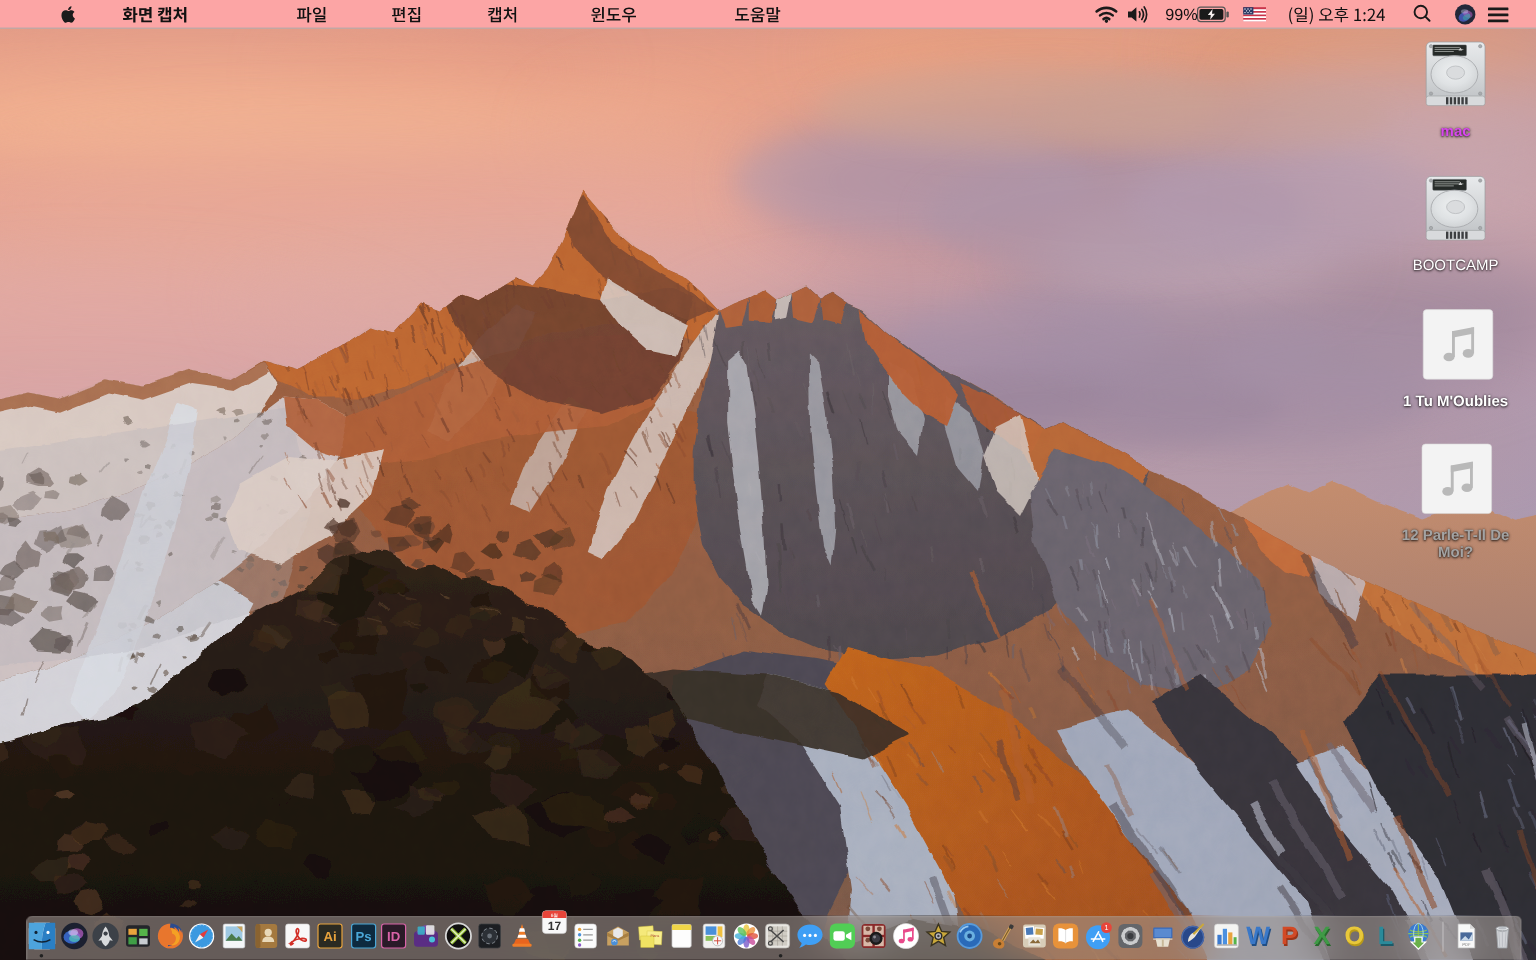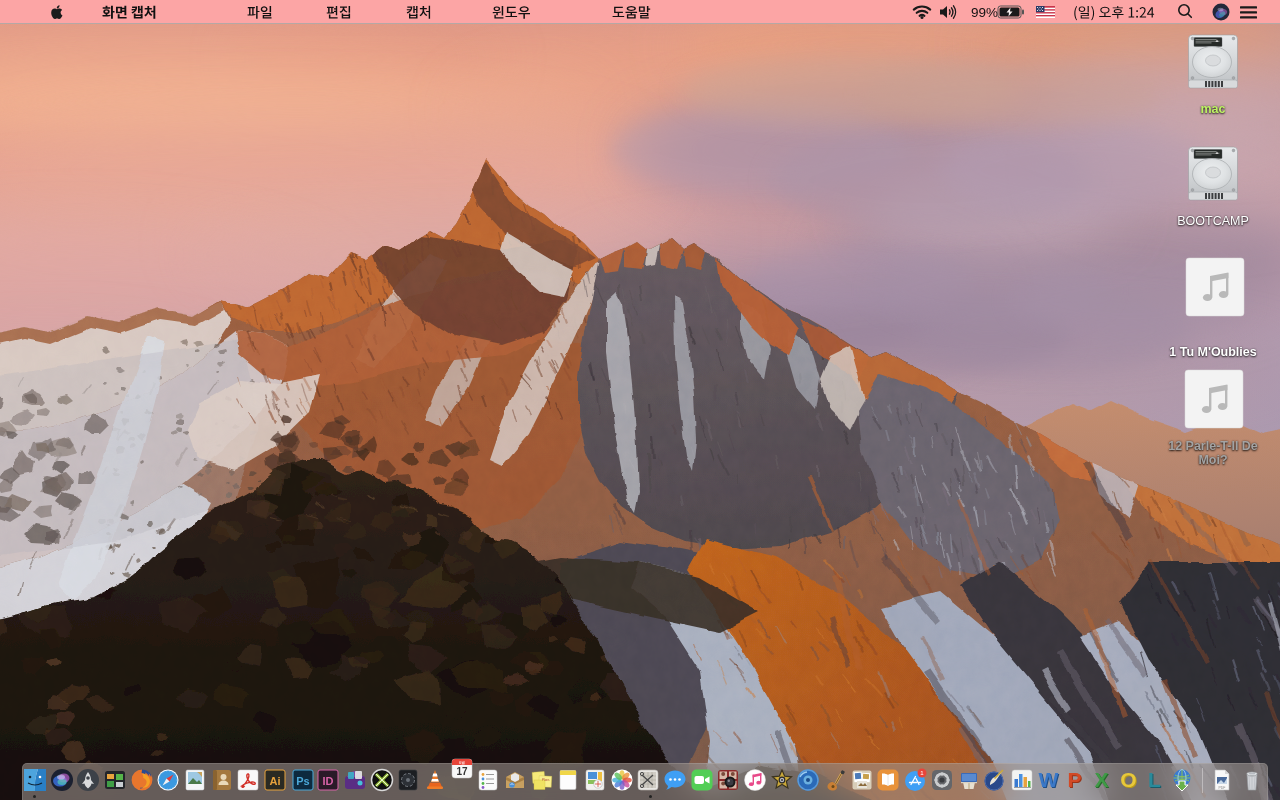--- a/index.html
+++ b/index.html
@@ -1515,21 +1515,21 @@
         <rect x="6.5" y="48" width="49" height="8" rx="2" fill="#d8dadc" stroke="#9a9da0" stroke-width="0.5"></rect>
         <g fill="#3c3e40">
           <rect x="23" y="49" width="2" height="6"></rect>
           <rect x="26.2" y="49" width="2" height="6"></rect>
           <rect x="29.4" y="49" width="2" height="6"></rect>
           <rect x="32.6" y="49" width="2" height="6"></rect>
           <rect x="35.8" y="49" width="2" height="6"></rect>
           <rect x="39" y="49" width="2" height="6"></rect>
         </g>
       </svg></div>
-<div style="position:absolute;width:110px;text-align:center;color:#bef264;font-family:Liberation Sans,sans-serif;font-size:12.5px;font-weight:bold;text-shadow:0 1px 2px rgba(0,0,0,0.75), 0 0 2px rgba(0,0,0,0.5);line-height:14px;left:1158px;top:102px">mac</div>
+<div style="position:absolute;width:110px;text-align:center;color:#d946ef;font-family:Liberation Sans,sans-serif;font-size:12.5px;font-weight:bold;text-shadow:0 1px 2px rgba(0,0,0,0.75), 0 0 2px rgba(0,0,0,0.5);line-height:14px;left:1158px;top:102px">mac</div>
 <div style="position:absolute;left:1182px;top:144px"><svg width="62" height="60" viewBox="0 0 62 60">
         <defs>
           <linearGradient id="hddb" x1="0" y1="0" x2="0" y2="1">
             <stop offset="0" stop-color="#e8eaec"></stop>
             <stop offset="0.5" stop-color="#d5d8da"></stop>
             <stop offset="1" stop-color="#c0c3c6"></stop>
           </linearGradient>
           <radialGradient id="hddp" cx="0.48" cy="0.42" r="0.62">
             <stop offset="0" stop-color="#eef0f1"></stop>
             <stop offset="0.6" stop-color="#dfe2e4"></stop>
@@ -1566,21 +1566,21 @@
 <div style="position:absolute;left:1185px;top:257px"><svg width="60" height="60" viewBox="0 0 60 60">
         <rect x="1" y="1" width="58" height="58" rx="3" fill="#f3f3f3" stroke="#d8d8d8" stroke-width="0.5"></rect>
         <g fill="#b9b9b9">
           <ellipse cx="22.5" cy="40.5" rx="4.6" ry="3.6"></ellipse>
           <ellipse cx="38.5" cy="37.5" rx="4.6" ry="3.6"></ellipse>
           <rect x="25" y="19" width="2.4" height="21.5"></rect>
           <rect x="41" y="16" width="2.4" height="21.5"></rect>
           <polygon points="25,19 43.4,15.5 43.4,21 25,24.5"></polygon>
         </g>
       </svg></div>
-<div style="position:absolute;width:110px;text-align:center;color:#fff;font-family:Liberation Sans,sans-serif;font-size:12.5px;font-weight:bold;text-shadow:0 1px 2px rgba(0,0,0,0.75), 0 0 2px rgba(0,0,0,0.5);line-height:14px;left:1158px;top:345px">1 Tu M'Oublies</div>
+<div style="position:absolute;width:110px;text-align:center;color:#fff;font-family:Liberation Sans,sans-serif;font-size:12.5px;font-weight:bold;text-shadow:0 1px 2px rgba(0,0,0,0.75), 0 0 2px rgba(0,0,0,0.5);line-height:14px;left:1158px;top:327px">1 Tu M'Oublies</div>
 <div style="position:absolute;left:1184px;top:369px"><svg width="60" height="60" viewBox="0 0 60 60">
         <rect x="1" y="1" width="58" height="58" rx="3" fill="#f3f3f3" stroke="#d8d8d8" stroke-width="0.5"></rect>
         <g fill="#b9b9b9">
           <ellipse cx="22.5" cy="40.5" rx="4.6" ry="3.6"></ellipse>
           <ellipse cx="38.5" cy="37.5" rx="4.6" ry="3.6"></ellipse>
           <rect x="25" y="19" width="2.4" height="21.5"></rect>
           <rect x="41" y="16" width="2.4" height="21.5"></rect>
           <polygon points="25,19 43.4,15.5 43.4,21 25,24.5"></polygon>
         </g>
       </svg></div>

